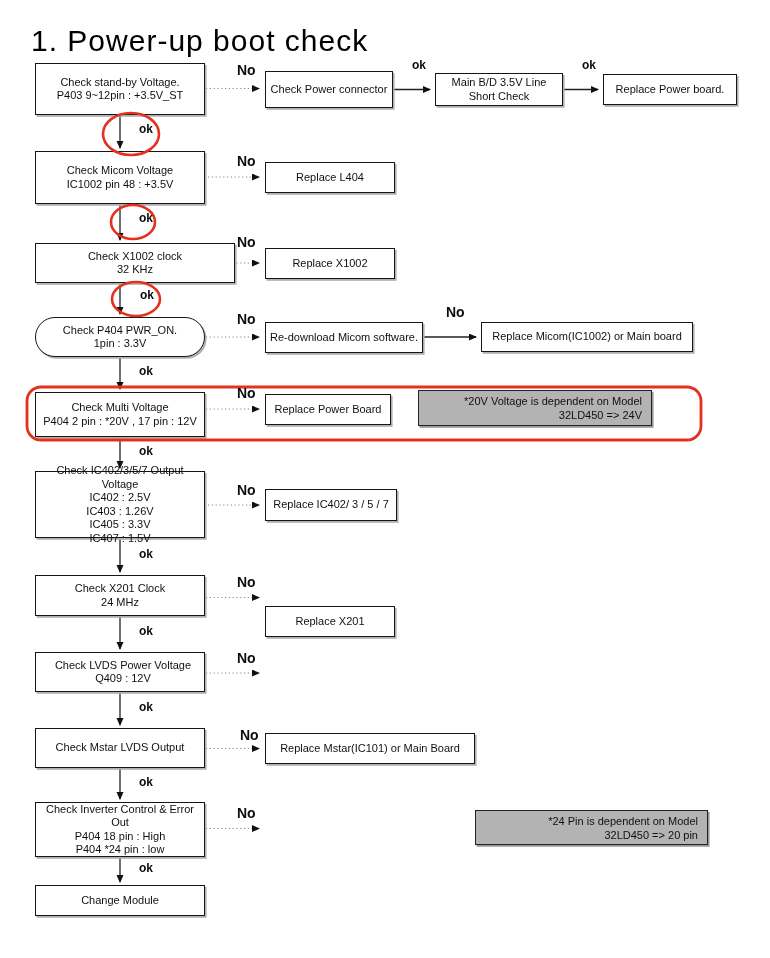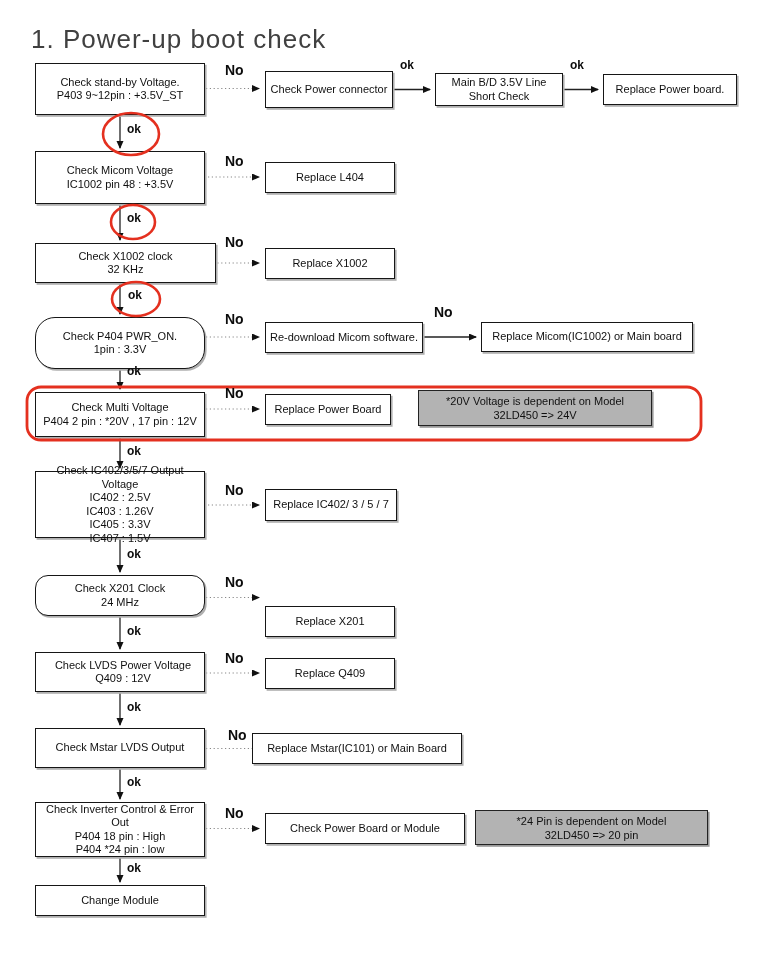--- a/index.html
+++ b/index.html
@@ -1,28 +1,28 @@
 <!DOCTYPE html>
 <html><head>
 <meta charset="utf-8">
 <style>
   html,body{margin:0;padding:0;background:#ffffff;}
   body{width:770px;height:958px;position:relative;font-family:"Liberation Sans","DejaVu Sans",sans-serif;overflow:hidden;}
   #page{position:absolute;inset:0;width:770px;height:958px;background:#fff;}
-  #title{position:absolute;left:31px;top:24px;font-size:26px;letter-spacing:1px;color:#404040;font-weight:500;white-space:nowrap;}
+  #title{position:absolute;left:31px;top:24px;font-size:30px;letter-spacing:1px;color:#000000;font-weight:500;white-space:nowrap;}
   svg.overlay{position:absolute;left:0;top:0;width:770px;height:958px;z-index:1;}
   svg.annot{position:absolute;left:0;top:0;width:770px;height:958px;z-index:3;pointer-events:none;}
   .box{position:absolute;background:#fff;border:1.7px solid #161616;box-shadow:1.6px 1.8px 0 #b0b0b0;
        display:flex;flex-direction:column;justify-content:center;align-items:center;text-align:center;
        font-size:11px;line-height:13.5px;color:#101010;z-index:2;box-sizing:border-box;padding:1px 2px;}
   .action{border-width:1.4px;}
   .note{position:absolute;background:#b3b3b3;border:1.4px solid #222;box-shadow:1.6px 1.8px 0 #999;
-        display:flex;flex-direction:column;justify-content:center;align-items:center;text-align:left;
+        display:flex;flex-direction:column;justify-content:center;align-items:flex-end;text-align:left;
         font-size:11px;line-height:14px;color:#101010;z-index:2;box-sizing:border-box;padding:2px 9px;}
-  .lbl{position:absolute;font-weight:bold;color:#0c0c0c;z-index:4;white-space:nowrap;}
+  .lbl{position:absolute;font-weight:bold;color:#0c0c0c;z-index:4;white-space:nowrap;margin-left:12px;}
   .lbl.ok{font-size:12px;}
   .lbl.no{font-size:14px;}
 </style>
 </head>
 <body>
 
 <div id="page">
 
   <div id="title">1. Power-up boot check</div>
 
@@ -68,40 +68,40 @@
   </svg>
 
   <div class="box" style="left:35px;top:63px;width:170px;height:52px;">
       <div>Check stand-by Voltage.</div>
       <div>P403 9~12pin : +3.5V_ST</div>
     </div>
   <div class="box" style="left:35px;top:151px;width:170px;height:53px;">
       <div>Check Micom Voltage</div>
       <div>IC1002 pin 48 : +3.5V</div>
     </div>
-  <div class="box" style="left:35px;top:243px;width:181px;height:40px;">
+  <div class="box" style="left:35px;top:243px;width:200px;height:40px;">
       <div>Check X1002 clock</div>
       <div>32 KHz</div>
     </div>
-  <div class="box" style="left:35px;top:317px;width:170px;height:52px;border-radius:20px;">
+  <div class="box" style="left:35px;top:317px;width:170px;height:40px;border-radius:20px;">
       <div>Check P404 PWR_ON.</div>
       <div>1pin : 3.3V</div>
     </div>
   <div class="box" style="left:35px;top:392px;width:170px;height:45px;">
       <div>Check Multi Voltage</div>
       <div>P404 2 pin : *20V , 17 pin : 12V</div>
     </div>
   <div class="box" style="left:35px;top:471px;width:170px;height:67px;">
       <div>Check IC402/3/5/7 Output Voltage</div>
       <div>IC402 : 2.5V</div>
       <div>IC403 : 1.26V</div>
       <div>IC405 : 3.3V</div>
       <div>IC407 : 1.5V</div>
     </div>
-  <div class="box" style="left:35px;top:575px;width:170px;height:41px;border-radius:13px;">
+  <div class="box" style="left:35px;top:575px;width:170px;height:41px;">
       <div>Check X201 Clock</div>
       <div>24 MHz</div>
     </div>
   <div class="box" style="left:35px;top:652px;width:170px;height:40px;padding-left:8px;">
       <div>Check LVDS Power Voltage</div>
       <div>Q409 : 12V</div>
     </div>
   <div class="box" style="left:35px;top:728px;width:170px;height:40px;">
       <div>Check Mstar LVDS Output</div>
     </div>
@@ -138,28 +138,22 @@
     </div>
   <div class="box action" style="left:265px;top:394px;width:126px;height:31px;">
       <div>Replace Power Board</div>
     </div>
   <div class="box action" style="left:265px;top:489px;width:132px;height:32px;">
       <div>Replace IC402/ 3 / 5 / 7</div>
     </div>
   <div class="box action" style="left:265px;top:574px;width:130px;height:31px;margin-top:32px;">
       <div>Replace X201</div>
     </div>
-  <div class="box action" style="left:265px;top:658px;width:130px;height:31px;">
-      <div>Replace Q409</div>
-    </div>
-  <div class="box action" style="left:252px;top:733px;width:210px;height:31px;align-items:center;">
+  <div class="box action" style="left:265px;top:733px;width:210px;height:31px;align-items:center;">
       <div>Replace Mstar(IC101) or Main Board</div>
-    </div>
-  <div class="box action" style="left:265px;top:813px;width:200px;height:31px;">
-      <div>Check Power Board or Module</div>
     </div>
 
   <div class="note" style="left:418px;top:390px;width:234px;height:36px;">
       <div>*20V Voltage is dependent on Model</div>
       <div>32LD450 =&gt; 24V</div>
     </div>
   <div class="note" style="left:475px;top:810px;width:233px;height:35px;">
       <div>*24 Pin is dependent on Model</div>
       <div>32LD450 =&gt; 20 pin</div>
     </div>

